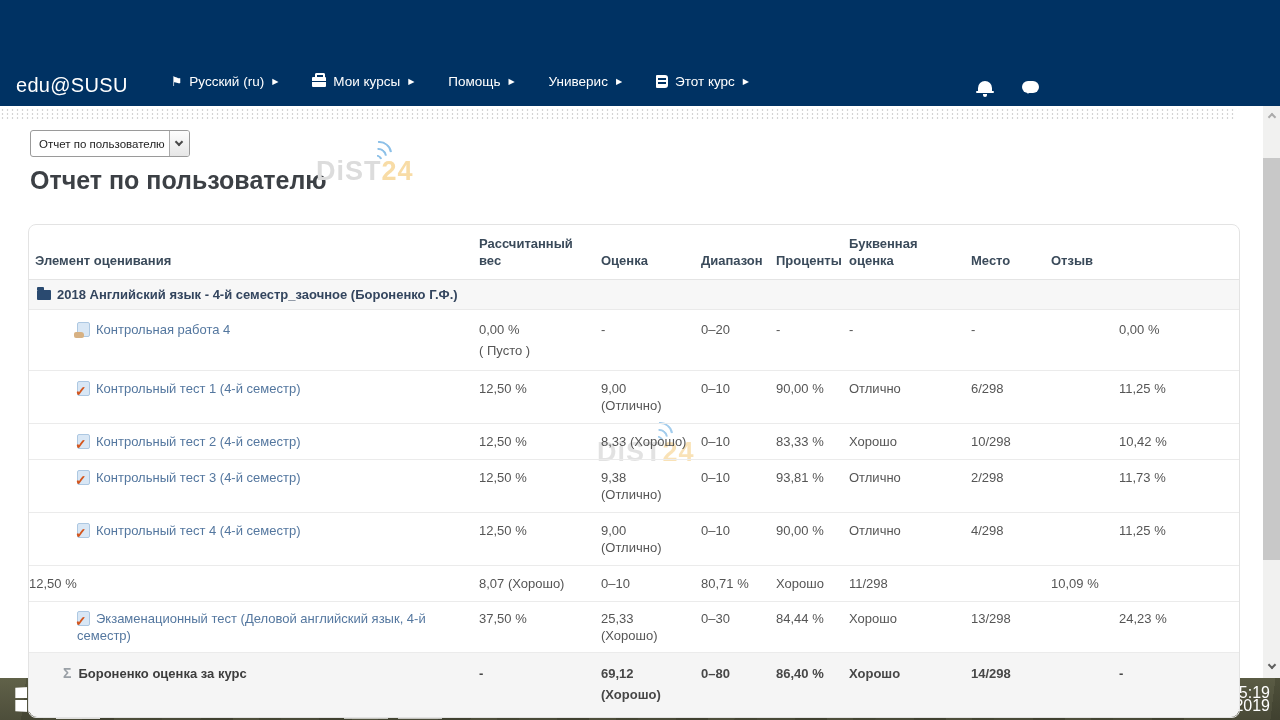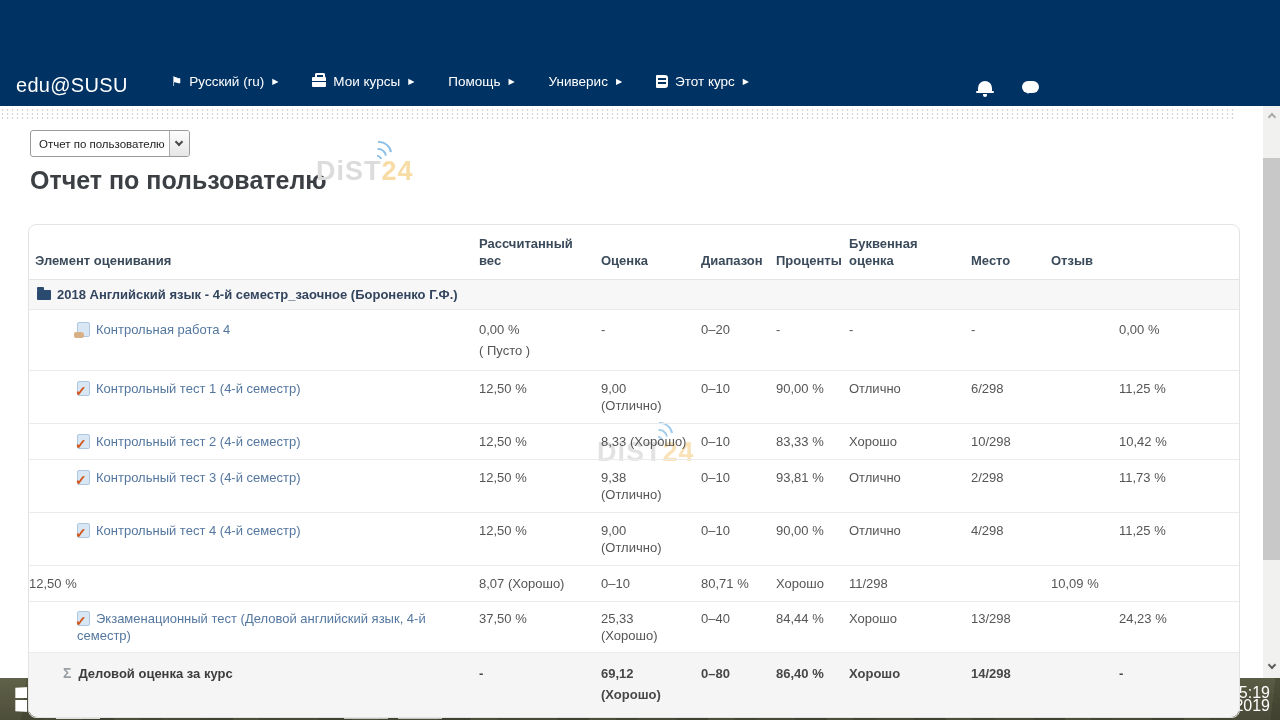--- a/index.html
+++ b/index.html
@@ -294,30 +294,30 @@
     <div>Хорошо</div>
     <div>11/298</div>
     <div></div>
     <div>10,09 %</div>
   </div>
 
   <div class="gcols trow r6">
     <div class="name-cell"><span class="doc quiz"></span><a>Экзаменационный тест (Деловой английский язык, 4-й семестр)</a></div>
     <div>37,50 %</div>
     <div>25,33 (Хорошо)</div>
-    <div>0–40</div>
+    <div>0–30</div>
     <div>84,44 %</div>
     <div>Хорошо</div>
     <div>13/298</div>
     <div></div>
     <div>24,23 %</div>
   </div>
 
   <div class="gcols total-row">
-    <div class="name-cell total-name"><span class="sigma">Σ</span><span>Деловой оценка за курс</span></div>
+    <div class="name-cell total-name"><span class="sigma">Σ</span><span>Бороненко оценка за курс</span></div>
     <div>-</div>
     <div>
         <div>69,12</div>
         <div class="sub">(Хорошо)</div>
       </div>
     <div>0–80</div>
     <div>86,40 %</div>
     <div>Хорошо</div>
     <div>14/298</div>
     <div></div>

